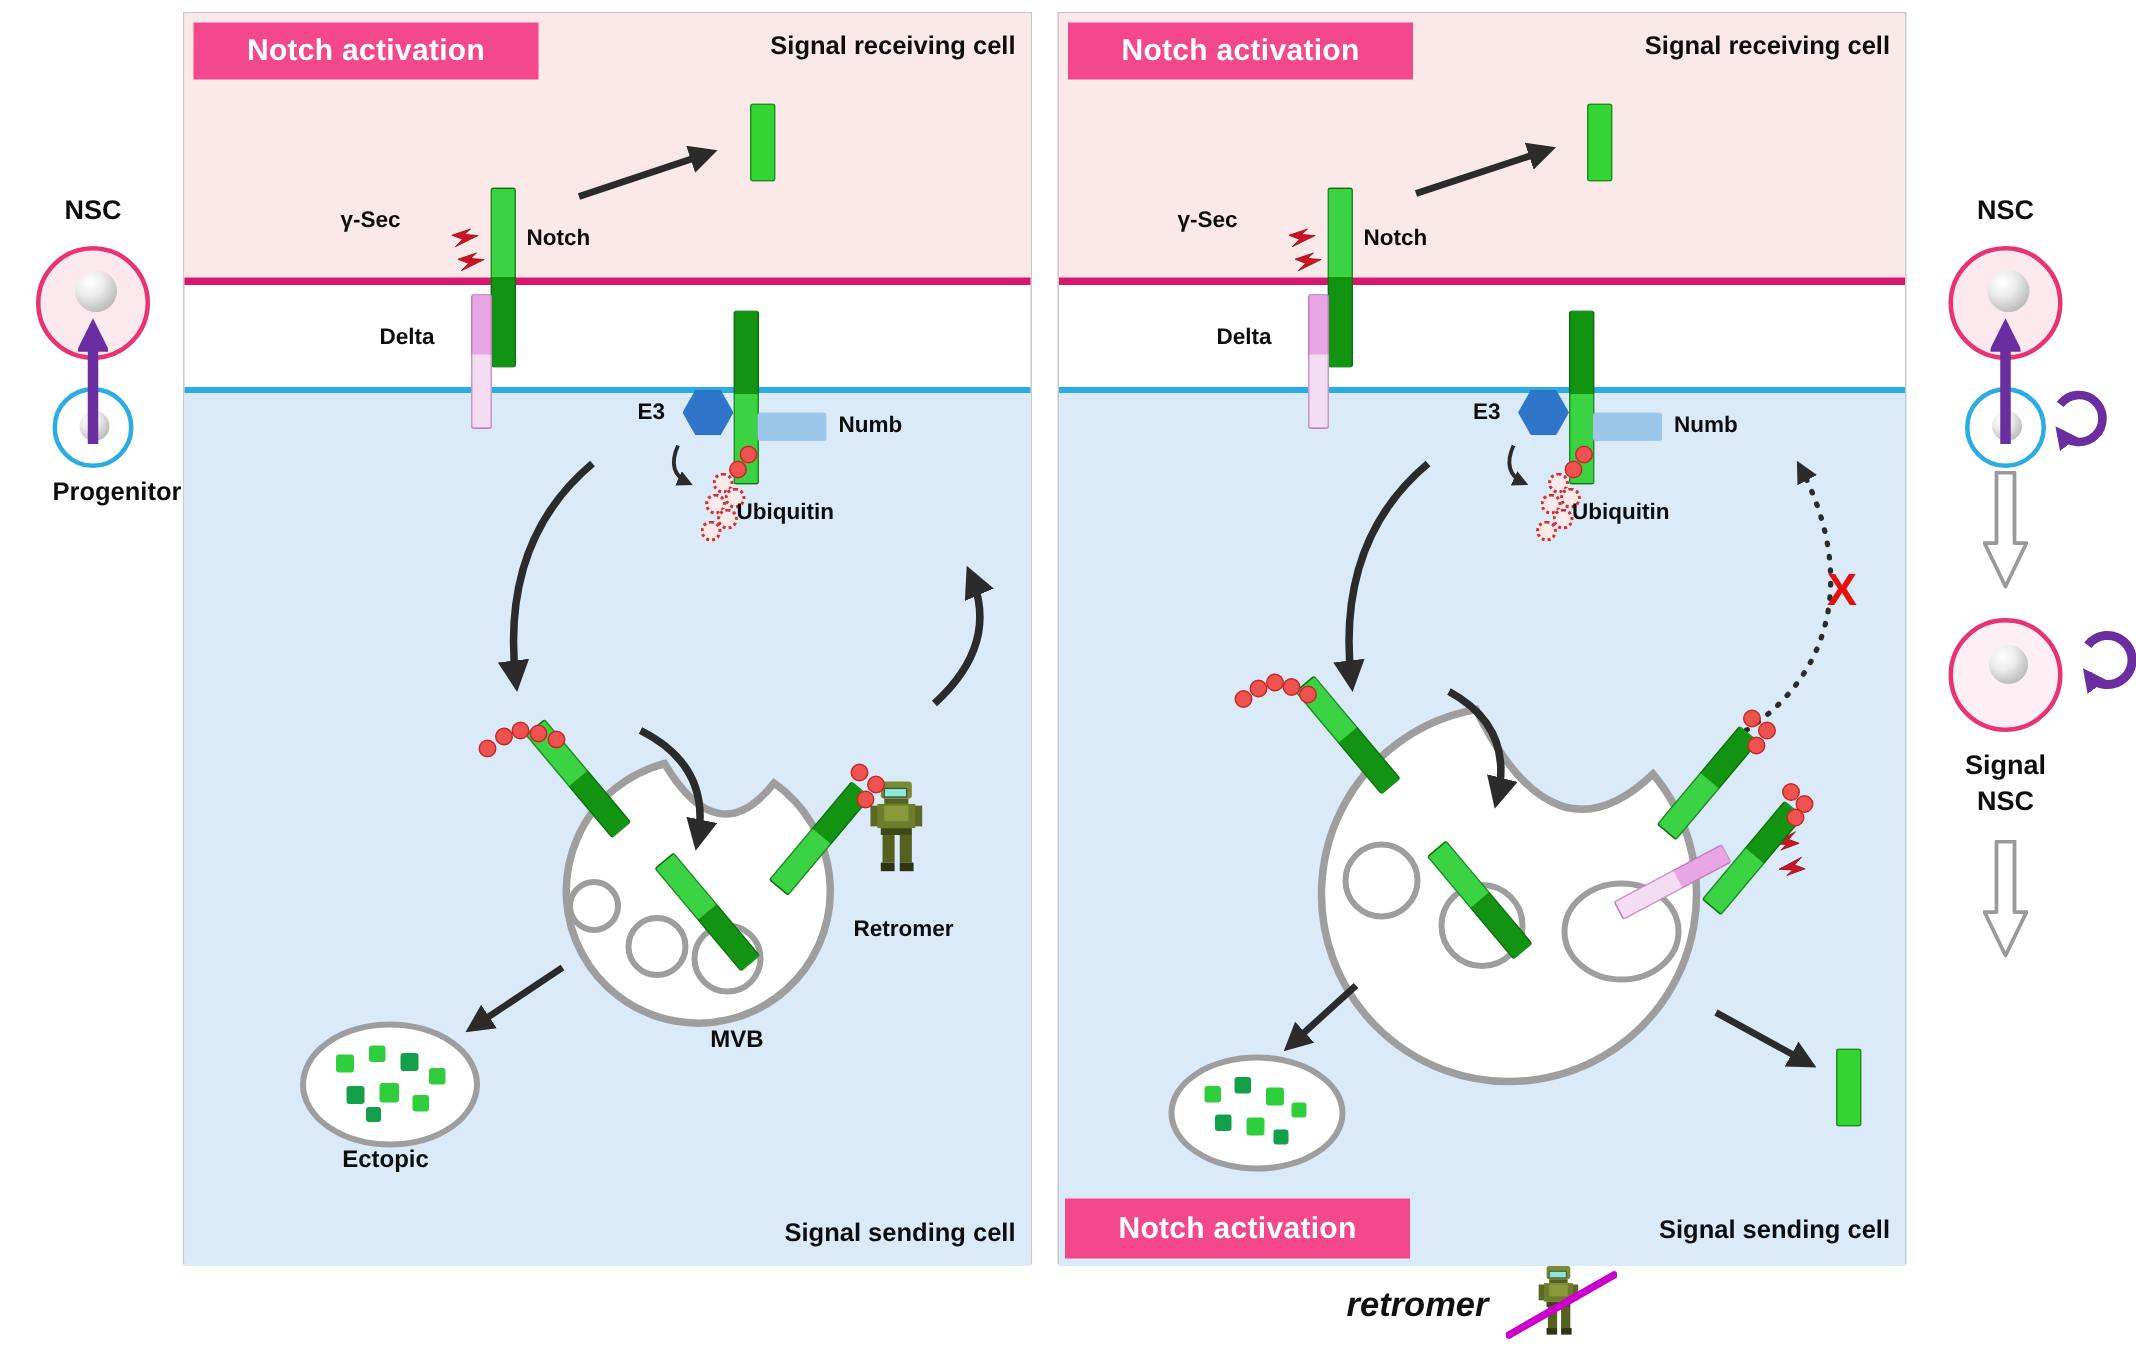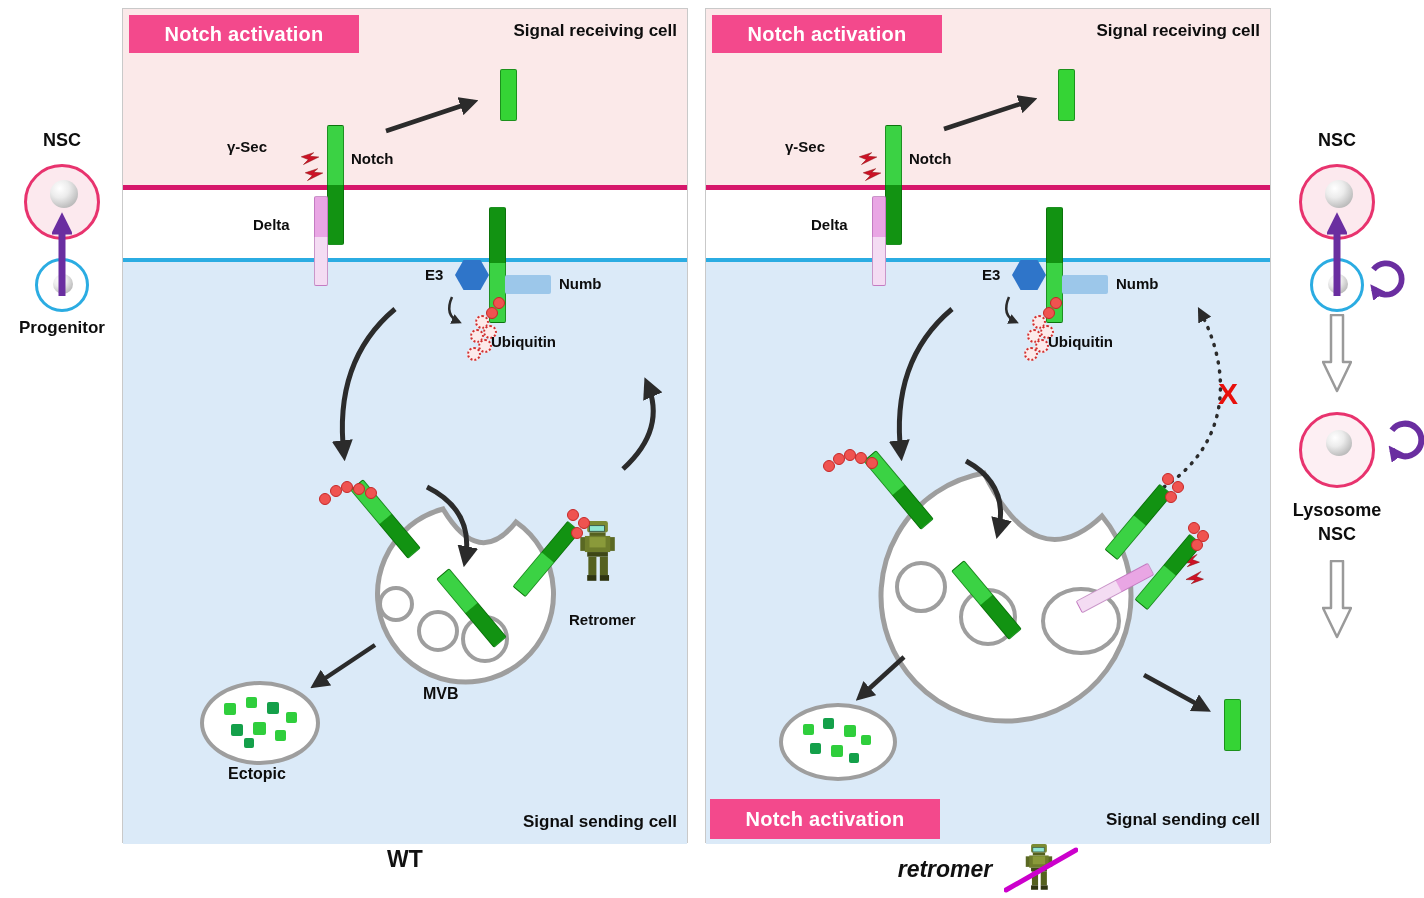--- a/index.html
+++ b/index.html
@@ -54,21 +54,21 @@
           <path d="M0,0 L10,5 L0,10 z" fill="#6A2EA0"></path>
         </marker>
       </defs>
     <line x1="10" y1="96" x2="10" y2="20" stroke="#6A2EA0" stroke-width="7" marker-end="url(#pl)"></line>
   </svg>
 
   <div class="cell-circle" style="left:35px; top:258px; width:54px; height:54px; border:3px solid #2BACE2; background:#ffffff;">
     <div class="sphere" style="left:15px; top:13px; width:20px; height:20px;"></div>
   </div>
 
-  <div class="lbl" style="left:0px; top:318px; width:124px; text-align:center; font-size:17px;">Progenitor</div>
+  <div class="lbl" style="left:16px; top:318px; width:124px; text-align:center; font-size:17px;">Progenitor</div>
 
   <div class="panel" id="panel-wt" style="left:122px;">
     <div class="region-recv"></div>
     <div class="mem-recv"></div>
     <div class="mem-send"></div>
     <div class="region-send"></div>
 
     <div class="badge" style="left:6px; top:6px; width:230px; height:38px;">Notch activation</div>
     <div class="lbl lbl-lg" style="right:10px; top:12px;">Signal receiving cell</div>
 
@@ -154,25 +154,24 @@
       <div class="gsq gsq-d" style="left:40px; top:53px; width:10px; height:10px;"></div>
     </div>
 
     <div class="lbl" style="left:104px; top:129px;">γ-Sec</div>
     <div class="lbl" style="left:228px; top:141px;">Notch</div>
     <div class="lbl" style="left:130px; top:207px;">Delta</div>
     <div class="lbl" style="left:302px; top:257px;">E3</div>
     <div class="lbl" style="left:436px; top:266px;">Numb</div>
     <div class="lbl" style="left:368px; top:324px;">Ubiquitin</div>
     <div class="lbl" style="left:446px; top:602px;">Retromer</div>
-    <div class="lbl" style="left:300px; top:676px; width:86px; text-align:left; font-size:16px;">MVB</div>
+    <div class="lbl" style="left:300px; top:676px; width:86px; text-align:right; font-size:16px;">MVB</div>
     <div class="lbl" style="left:76px; top:756px; width:116px; text-align:center; font-size:16px;">Ectopic</div>
     <div class="lbl lbl-lg" style="right:10px; bottom:10px;">Signal sending cell</div>
   </div>
-  <div class="caption" style="left:122px; top:846px; width:566px; text-align:center;">WT</div>
 
   <div class="panel" id="panel-rm" style="left:705px;">
     <div class="region-recv"></div>
     <div class="mem-recv"></div>
     <div class="mem-send"></div>
     <div class="region-send"></div>
 
     <div class="badge" style="left:6px; top:6px; width:230px; height:38px;">Notch activation</div>
     <div class="lbl lbl-lg" style="right:10px; top:12px;">Signal receiving cell</div>
 
@@ -318,21 +317,21 @@
 
   <svg class="abs" style="left:1381px; top:416px; z-index:5;" width="48" height="48" viewBox="0 0 44 44">
     <defs>
         <marker id="c2" viewBox="0 0 10 10" refX="6.5" refY="5" markerWidth="2.6" markerHeight="2.6" orient="auto">
           <path d="M0,0 L10,5 L0,10 z" fill="#6A2EA0"></path>
         </marker>
       </defs>
     <path d="M 10 13 A 15 15 0 1 1 10 31" fill="none" stroke="#6A2EA0" stroke-width="5.5" marker-end="url(#c2)"></path>
   </svg>
 
-  <div class="lbl pre" style="left:1287px; top:498px; width:100px; font-size:18px; line-height:1.35;">Lysosome
+  <div class="lbl pre" style="left:1287px; top:498px; width:100px; font-size:18px; line-height:1.35;">Signal
 NSC</div>
 
   <svg class="abs" style="left:1322px; top:560px; z-index:5;" width="30" height="80" viewBox="0 0 30 80">
     <polygon points="9,1 21,1 21,48 29,48 15,77 1,48 9,48" fill="#ffffff" stroke="#9a9a9a" stroke-width="2.5" stroke-linejoin="round"></polygon>
   </svg>
 
 
 </div>
 
 </body></html>

